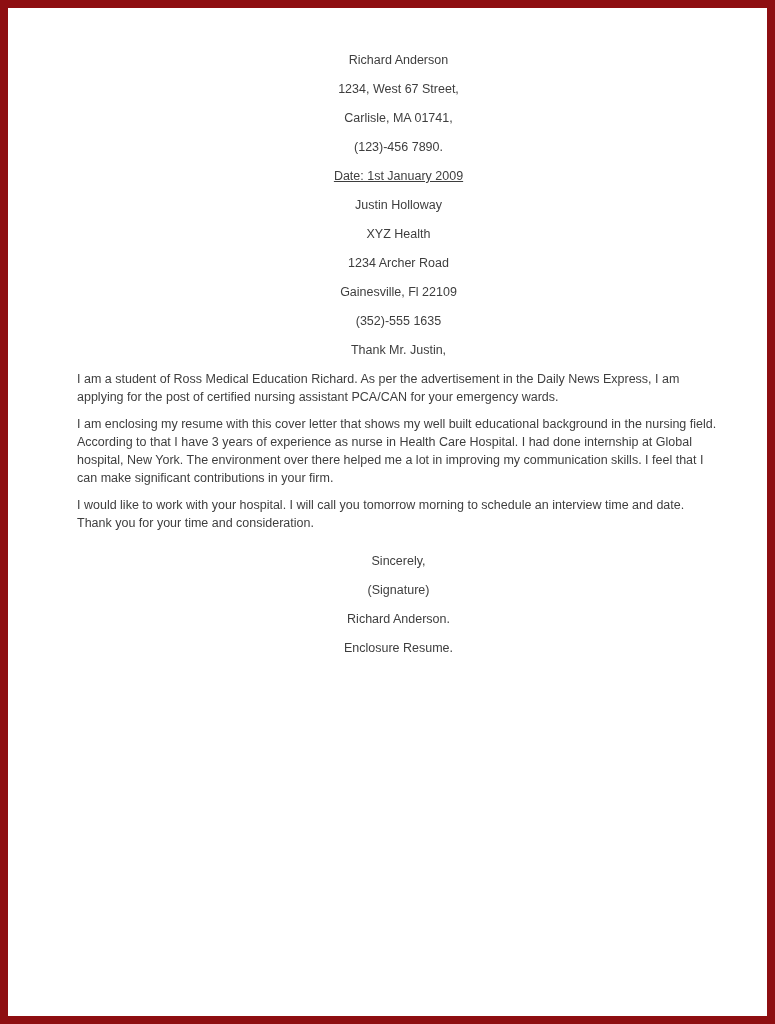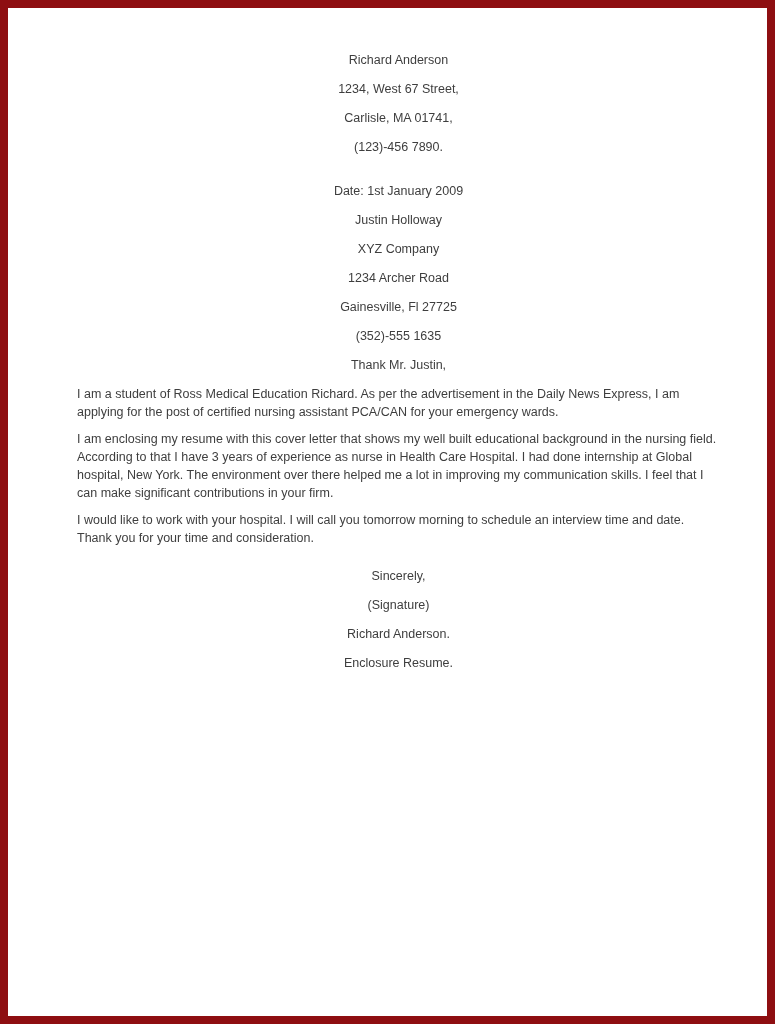--- a/index.html
+++ b/index.html
@@ -23,21 +23,21 @@
     font-size: 12.5px;
     color: #3e3e3e;
   }
   .line {
     line-height: 18px;
     margin-bottom: 11px;
     white-space: nowrap;
     text-align: center;
   }
   .right { text-align: center; }
-  .gap-above { margin-top: 26px; }
+  .gap-above { margin-top: 11px; text-decoration: underline; }
   .para {
     margin: 0 0 9px 0;
     line-height: 18px;
     max-width: 645px;
   }
   .closing-block { margin-top: 20px; }
 </style>
 </head>
 <body>
 
@@ -48,23 +48,23 @@
       <div class="line right">Richard Anderson</div>
       <div class="line right">1234, West 67 Street,</div>
       <div class="line right">Carlisle, MA 01741,</div>
       <div class="line right">(123)-456 7890.</div>
     </div>
 
     <div class="line right gap-above">Date: 1st January 2009</div>
 
     <div class="recipient-block">
       <div class="line">Justin Holloway</div>
-      <div class="line">XYZ Company</div>
+      <div class="line">XYZ Health</div>
       <div class="line">1234 Archer Road</div>
-      <div class="line">Gainesville, Fl 27725</div>
+      <div class="line">Gainesville, Fl 22109</div>
       <div class="line">(352)-555 1635</div>
     </div>
 
     <div class="line">Thank Mr. Justin,</div>
 
     <p class="para">I am a student of Ross Medical Education Richard. As per the advertisement in the Daily News Express, I am applying for the post of certified nursing assistant PCA/CAN for your emergency wards.</p>
     <p class="para">I am enclosing my resume with this cover letter that shows my well built educational background in the nursing field. According to that I have 3 years of experience as nurse in Health Care Hospital. I had done internship at Global hospital, New York. The environment over there helped me a lot in improving my communication skills. I feel that I can make significant contributions in your firm.</p>
     <p class="para">I would like to work with your hospital. I will call you tomorrow morning to schedule an interview time and date. Thank you for your time and consideration.</p>
 
     <div class="closing-block">

